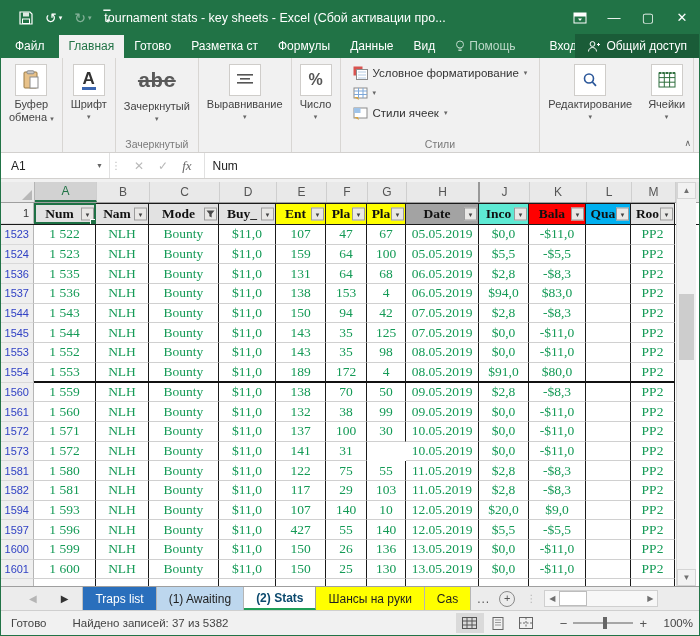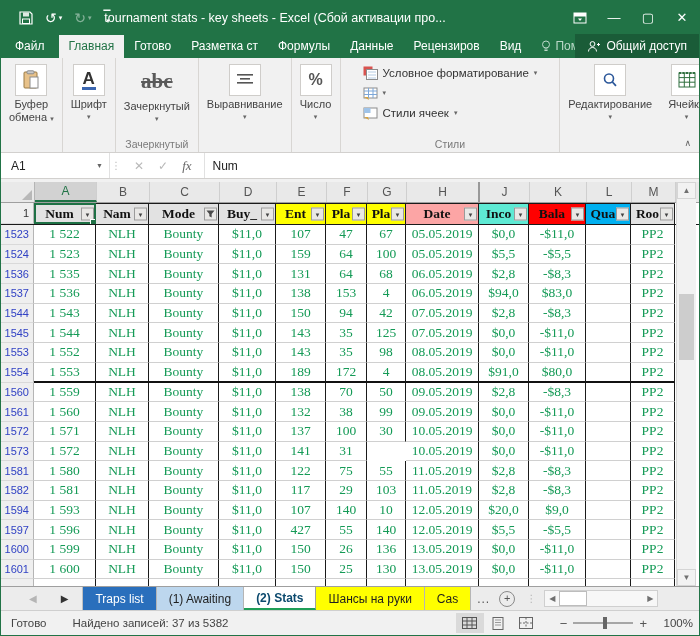--- a/index.html
+++ b/index.html
@@ -26,23 +26,23 @@
 
   
   .ribbon{height:94px;background:#f1f1f1;border-bottom:1px solid #d2d0ce;display:flex;flex:0 0 auto;position:relative;}
   .rgroup{display:flex;flex-direction:column;align-items:center;justify-content:flex-start;border-right:1px solid #d8d6d3;padding:6px 8px 2px;position:relative;}
   .big-icon{height:34px;display:flex;align-items:center;justify-content:center;margin-bottom:2px;}
   .glabel{font-size:11px;color:#444;text-align:center;line-height:13px;white-space:nowrap;}
   .gdrop{font-size:7px;color:#666;margin-top:2px;}
   .gcaption{position:absolute;bottom:2px;left:0;right:0;text-align:center;font-size:10.5px;color:#7a7a7a;white-space:nowrap;}
   .icon-box{width:30px;height:30px;border:1px solid #cfcdca;background:#fff;display:flex;align-items:center;justify-content:center;}
   .font-A{font-size:17px;font-weight:bold;color:#333;border-bottom:3px solid #3b66b0;line-height:17px;padding:0 1px;}
-  .abc{font-size:21px;font-weight:bold;color:#595959;text-decoration:line-through;font-family:Liberation Serif, serif;}
+  .abc{font-size:21px;font-weight:bold;color:#595959;text-decoration:line-through;font-family:Liberation Mono, monospace;}
   .pct{font-size:16px;font-weight:bold;color:#555;}
-  .styles-group{align-items:flex-start;padding:5px 22px 14px;}
+  .styles-group{align-items:flex-start;padding:5px 12px 14px;}
   .style-row{display:flex;align-items:center;gap:5px;font-size:11.5px;color:#333;height:20px;white-space:nowrap;}
   .style-row .gdrop{margin:0;}
   .collapse-chevron{position:absolute;right:8px;bottom:4px;font-size:9px;color:#666;}
 
   
   .fxrow{height:25px;background:#fff;border-bottom:1px solid #d2d0ce;display:flex;align-items:stretch;flex:0 0 auto;}
   .namebox{width:92px;display:flex;align-items:center;justify-content:space-between;padding:0 6px 0 10px;font-size:12px;color:#222;border-right:1px solid #e1e1e1;}
   .namebox .drop{font-size:7px;color:#666;}
   .dots-sep{width:12px;display:flex;align-items:center;justify-content:center;color:#bbb;font-size:10px;}
   .fxbtns{display:flex;align-items:center;gap:14px;padding:0 12px;border-right:1px solid #e1e1e1;}
@@ -142,21 +142,20 @@
     </div>
   </div>
 
   <div class="tabrow">
     <span class="rtab file">Файл</span>
     <span class="rtab active">Главная</span>
     <span class="rtab">Готово</span>
     <span class="rtab">Разметка ст</span>
     <span class="rtab">Формулы</span>
     <span class="rtab">Данные</span>
-    <span class="rtab">Рецензиров</span>
     <span class="rtab">Вид</span>
     <span class="rtab dimtab">
       <svg width="10" height="13" viewBox="0 0 10 13">
           <circle cx="5" cy="4.5" r="3.5" fill="none" stroke="#bcd8c9"></circle>
           <rect x="3.4" y="8.5" width="3.2" height="1" fill="#bcd8c9"></rect>
           <rect x="3.4" y="10" width="3.2" height="1" fill="#bcd8c9"></rect>
         </svg>
       <span>Помощь</span>
     </span>
     <span class="rtab" style="margin-left:14px;">Вход</span>
@@ -335,21 +334,21 @@
             <span class="fbtn">▼</span>
           </div>
           <div class="cell" style="width: 41px; flex: 0 0 41px; background: rgb(255, 255, 0);">
             <span style="padding-right: 10px;">Pla</span>
             <span class="fbtn">▼</span>
           </div>
           <div class="cell" style="width: 39px; flex: 0 0 39px; background: rgb(255, 255, 0);">
             <span style="padding-right: 10px;">Pla</span>
             <span class="fbtn">▼</span>
           </div>
-          <div class="cell" style="width: 73px; flex: 0 0 73px; background: #fca5a5;">
+          <div class="cell" style="width: 73px; flex: 0 0 73px; background: #a3a3a3;">
             <span style="padding-right: 10px;">Date</span>
             <span class="fbtn">▼</span>
           </div>
           <div class="cell" style="width: 50px; flex: 0 0 50px; background: #5eead4;">
             <span style="padding-right: 10px;">Inco</span>
             <span class="fbtn">▼</span>
           </div>
           <div class="cell" style="width: 57px; flex: 0 0 57px; background: rgb(255, 0, 0);">
             <span style="padding-right: 10px;">Bala</span>
             <span class="fbtn">▼</span>

